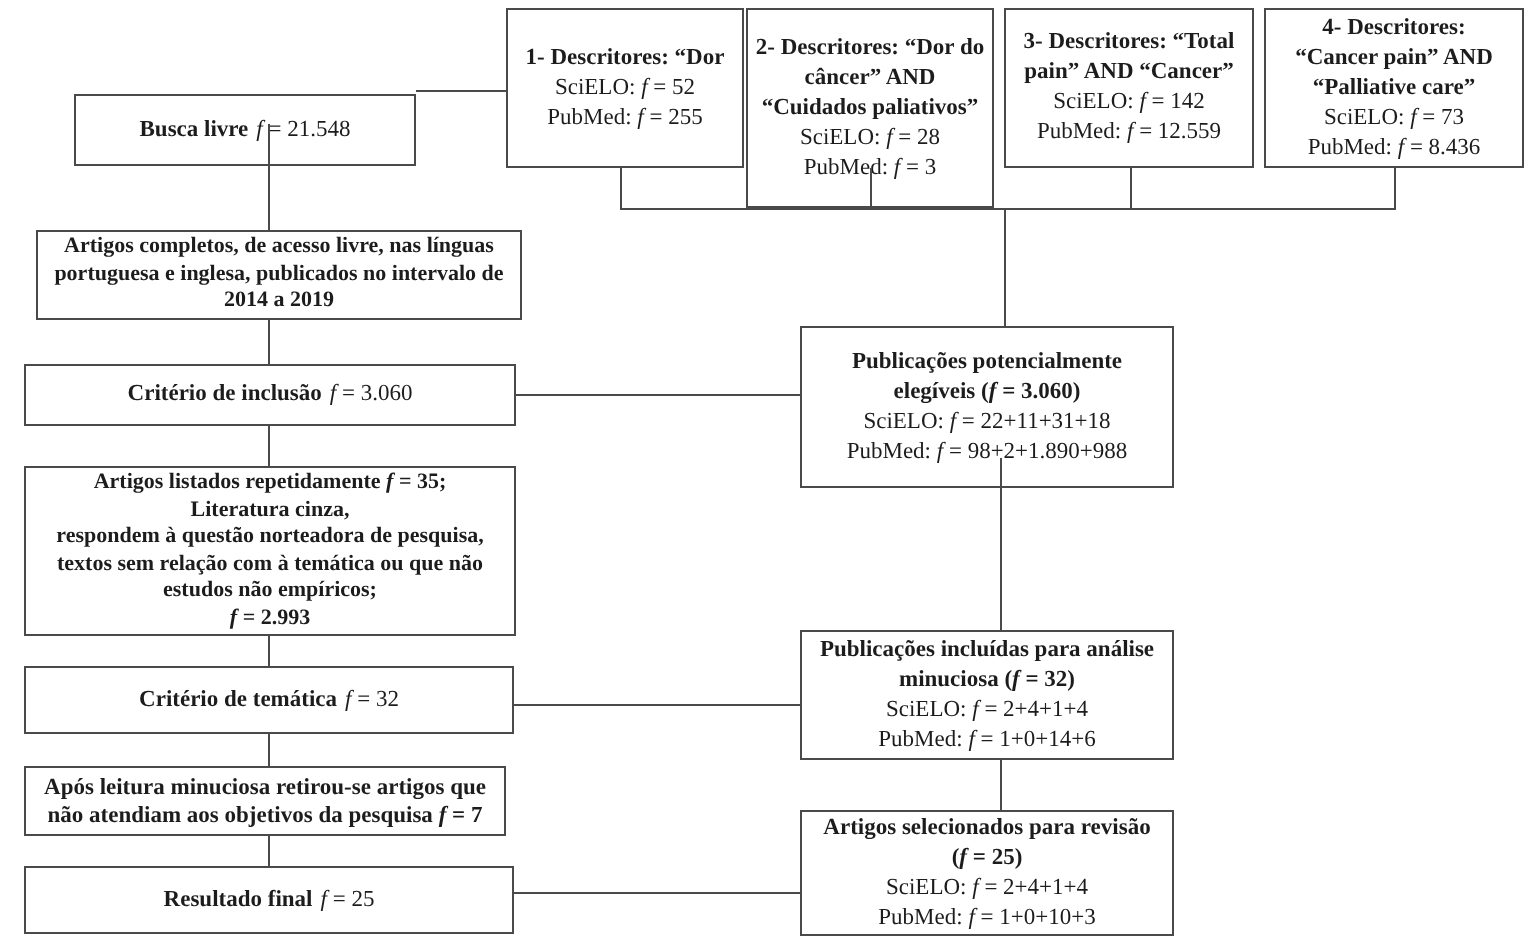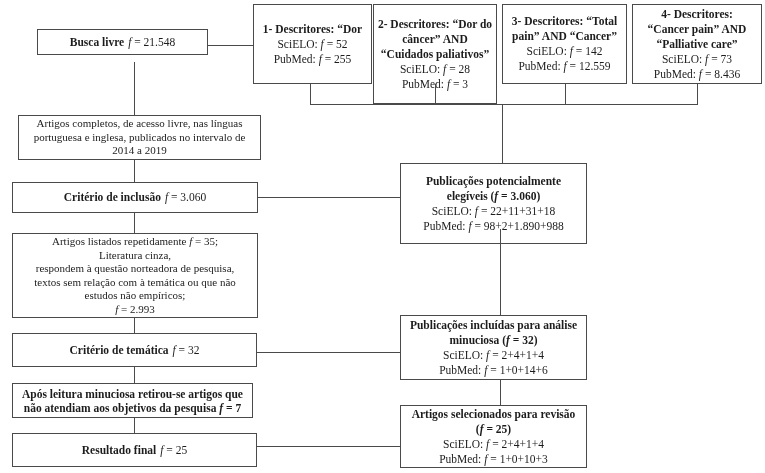--- a/index.html
+++ b/index.html
@@ -22,33 +22,33 @@
     background: var(--background);
     display: flex;
     flex-direction: column;
     justify-content: center;
     align-items: center;
     text-align: center;
     font-size: 11.5px;
     line-height: 15px;
     padding: 1px 2px;
   }
-  .box.small-lh { line-height: 13.5px; font-size: 11px; }
+  .box.small-lh { line-height: 13.5px; font-size: 11px; font-weight: bold; }
   .ln { width: 100%; }
   .b { font-weight: bold; }
   .val { margin-left: 4px; }
   i { font-style: italic; }
   .cn { position: absolute; background: var(--line); }
 </style>
 </head>
 <body>
 
 <div class="canvas">
 
-  <div class="box" style="left:37px;top:29px;width:171px;height:26px">
+  <div class="box" style="left:37px;top:47px;width:171px;height:36px">
     <div class="ln"><span class="b">Busca livre</span><span class="val"><i>f</i> = 21.548</span></div>
   </div>
 
   <div class="box small-lh" style="left:18px;top:115px;width:243px;height:45px">
     <div class="ln">Artigos completos, de acesso livre, nas línguas</div>
     <div class="ln">portuguesa e inglesa, publicados no intervalo de</div>
     <div class="ln">2014 a 2019</div>
   </div>
 
   <div class="box" style="left:12px;top:182px;width:246px;height:31px">

